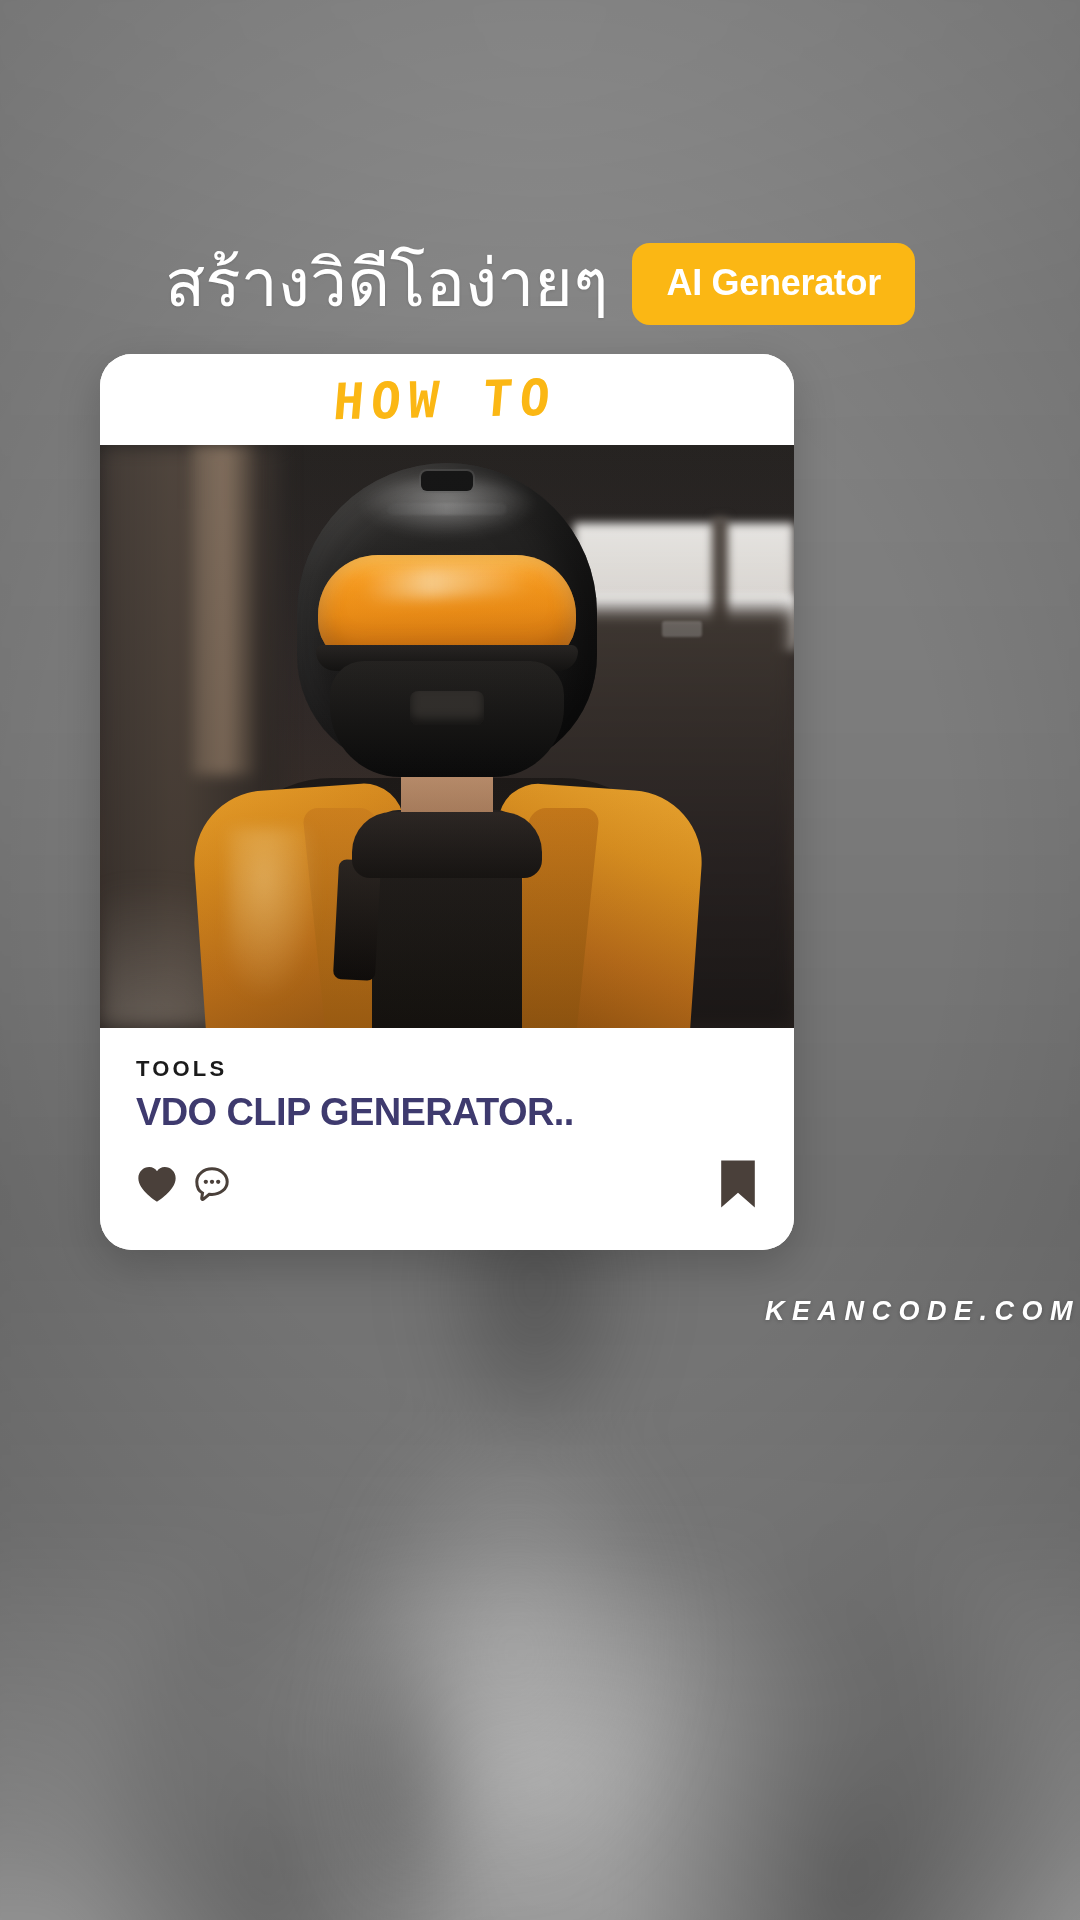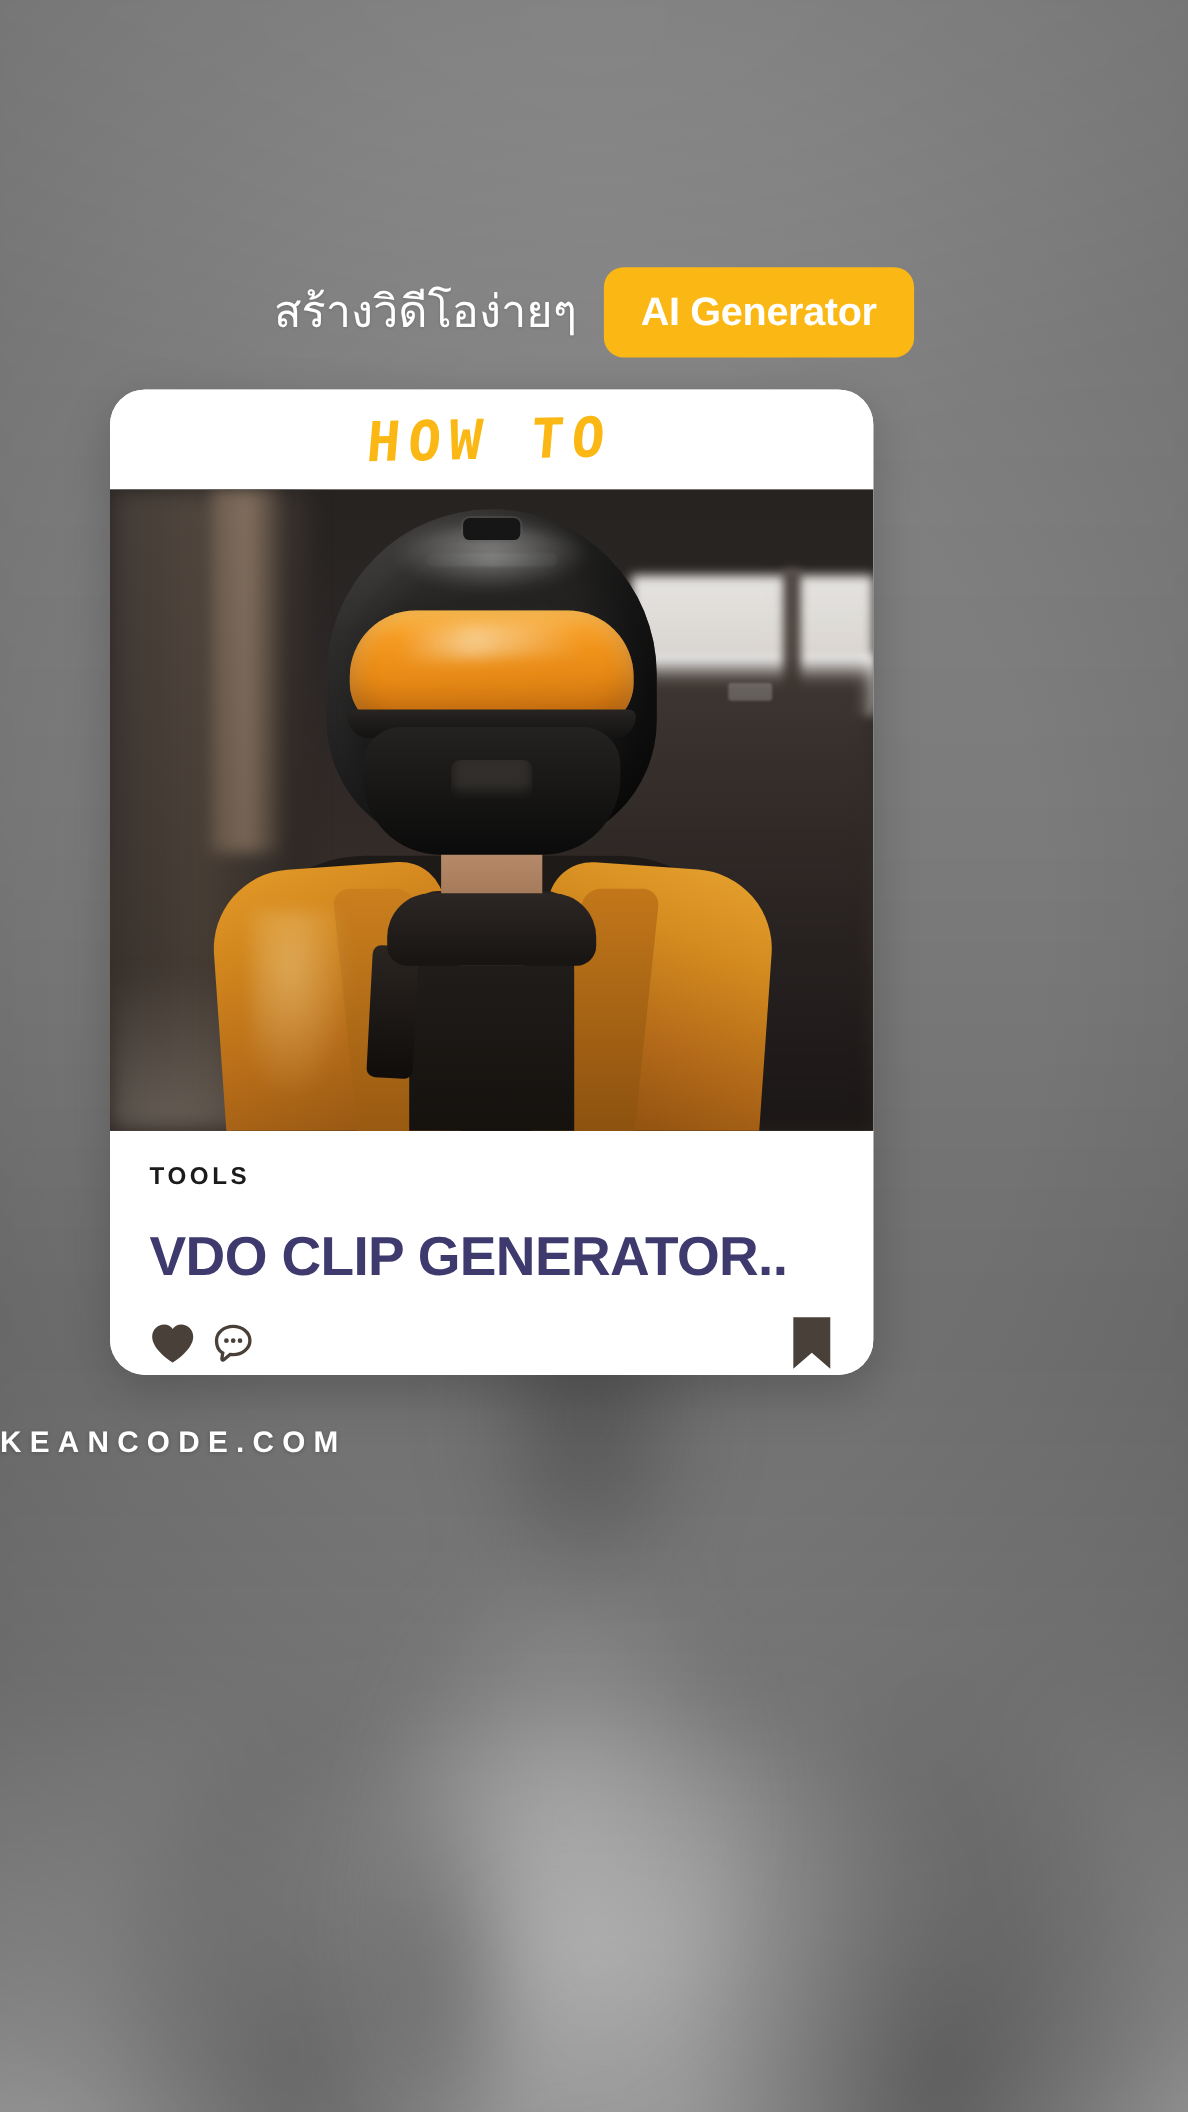--- a/index.html
+++ b/index.html
@@ -38,21 +38,21 @@
   }
 
   
   #header {
     position:absolute; left:0; right:0; top:243px;
     display:flex; align-items:center; justify-content:center; gap:24px;
     padding:0 80px;
   }
   #header .thai {
     color:#ffffff;
-    font-size:41px;
+    font-size:66px;
     font-weight:400;
     letter-spacing:0px;
     line-height:1.05;
     white-space:nowrap;
     text-shadow:0 1px 3px rgba(0,0,0,0.12);
   }
   #header .badge {
     background:#FBB714;
     color:#ffffff;
     font-size:36px;
@@ -271,39 +271,40 @@
   
   #card-bottom { flex:1; background:#ffffff; padding:30px 36px 0 36px; }
   #card-bottom .eyebrow {
     color:#1b1b1b;
     font-size:22px;
     font-weight:700;
     letter-spacing:3.2px;
     line-height:1;
   }
   #card-bottom .title {
-    margin-top:36px;
+    margin-top:12px;
     color:#3E3A6E;
-    font-size:50px;
+    font-size:38px;
     font-weight:700;
     letter-spacing:-0.6px;
     line-height:1.06;
     white-space:nowrap;
   }
   #card-actions {
     margin-top:26px;
     display:flex; align-items:center; justify-content:space-between;
   }
   #card-actions .left { display:flex; align-items:center; gap:14px; }
   .icon { display:inline-flex; align-items:center; justify-content:center; }
 
   
   #footer {
     position:absolute; left:0; right:0; top:1296px;
-    text-align:left;
+    text-align:right;
+    font-style:italic;
   }
   #footer .site {
     color:#ffffff;
     font-size:27px;
     font-weight:700;
     letter-spacing:7.5px;
     text-shadow:0 1px 4px rgba(0,0,0,0.22);
   }
 </style>
 </head>

